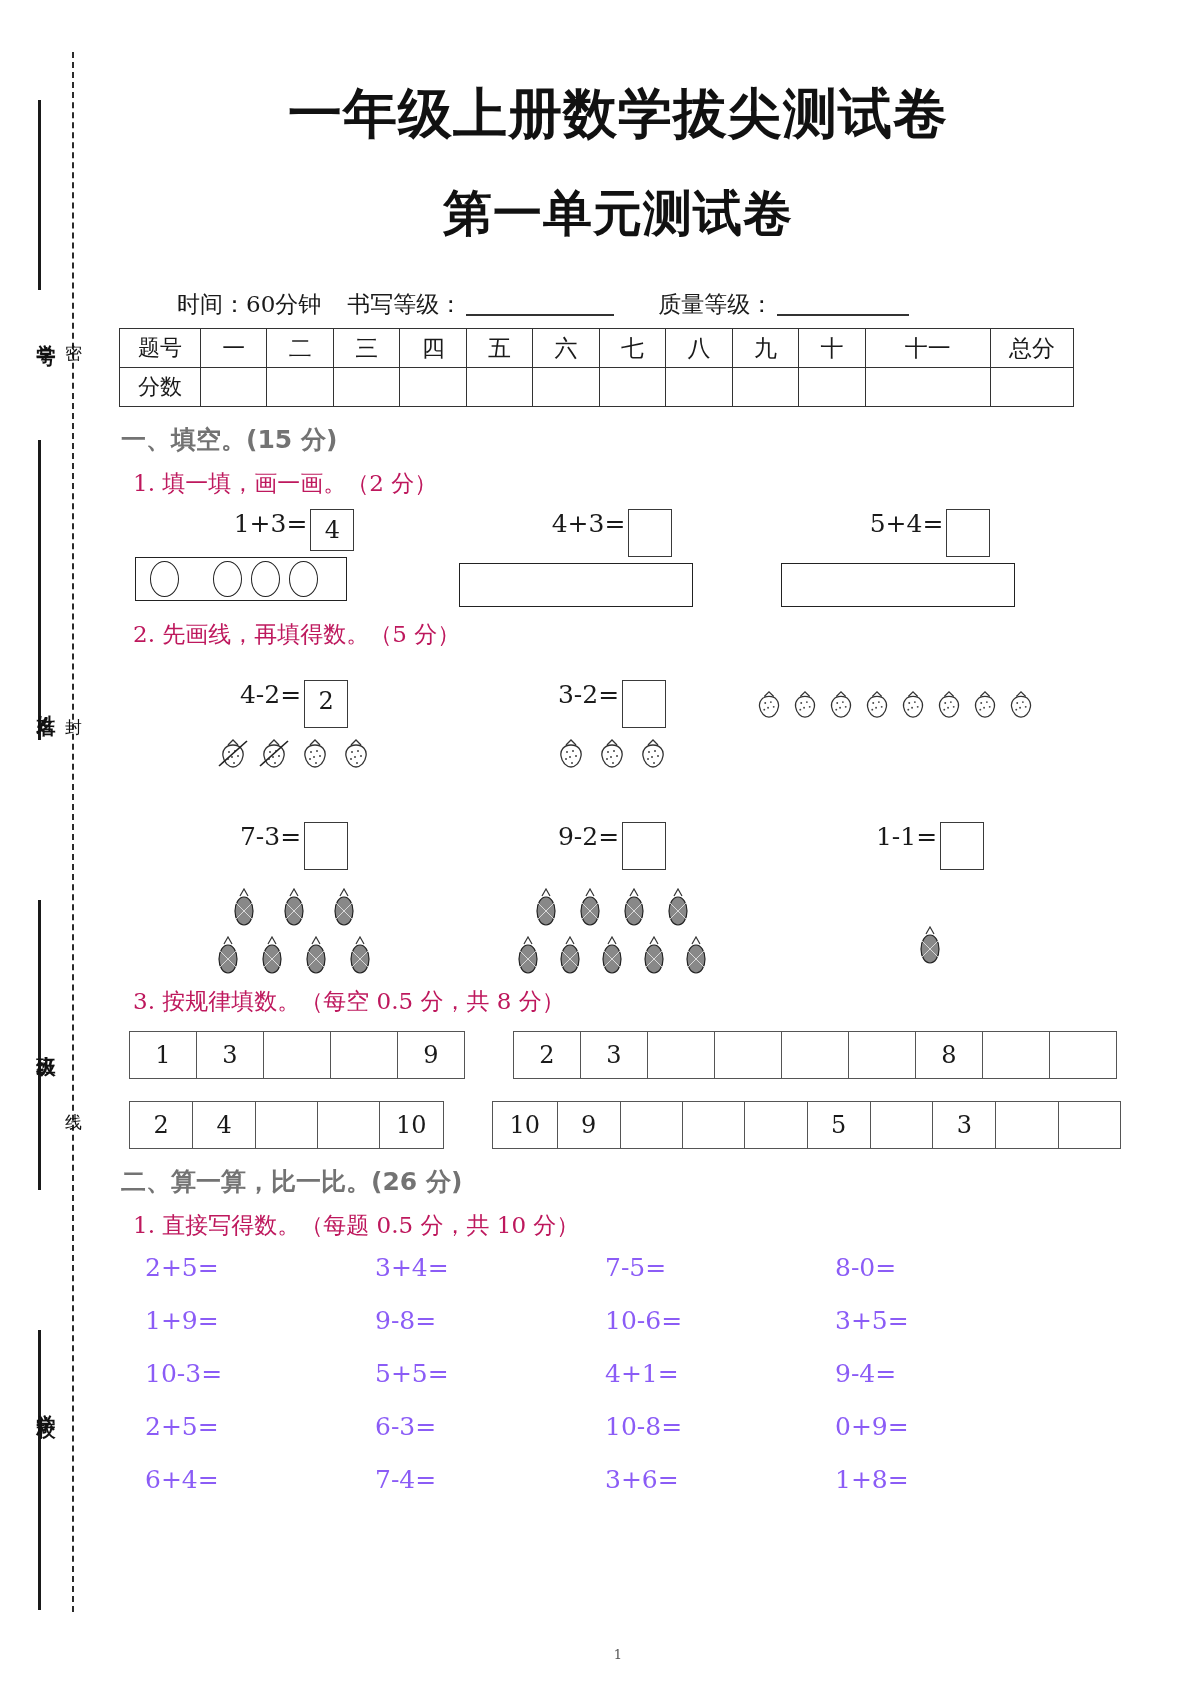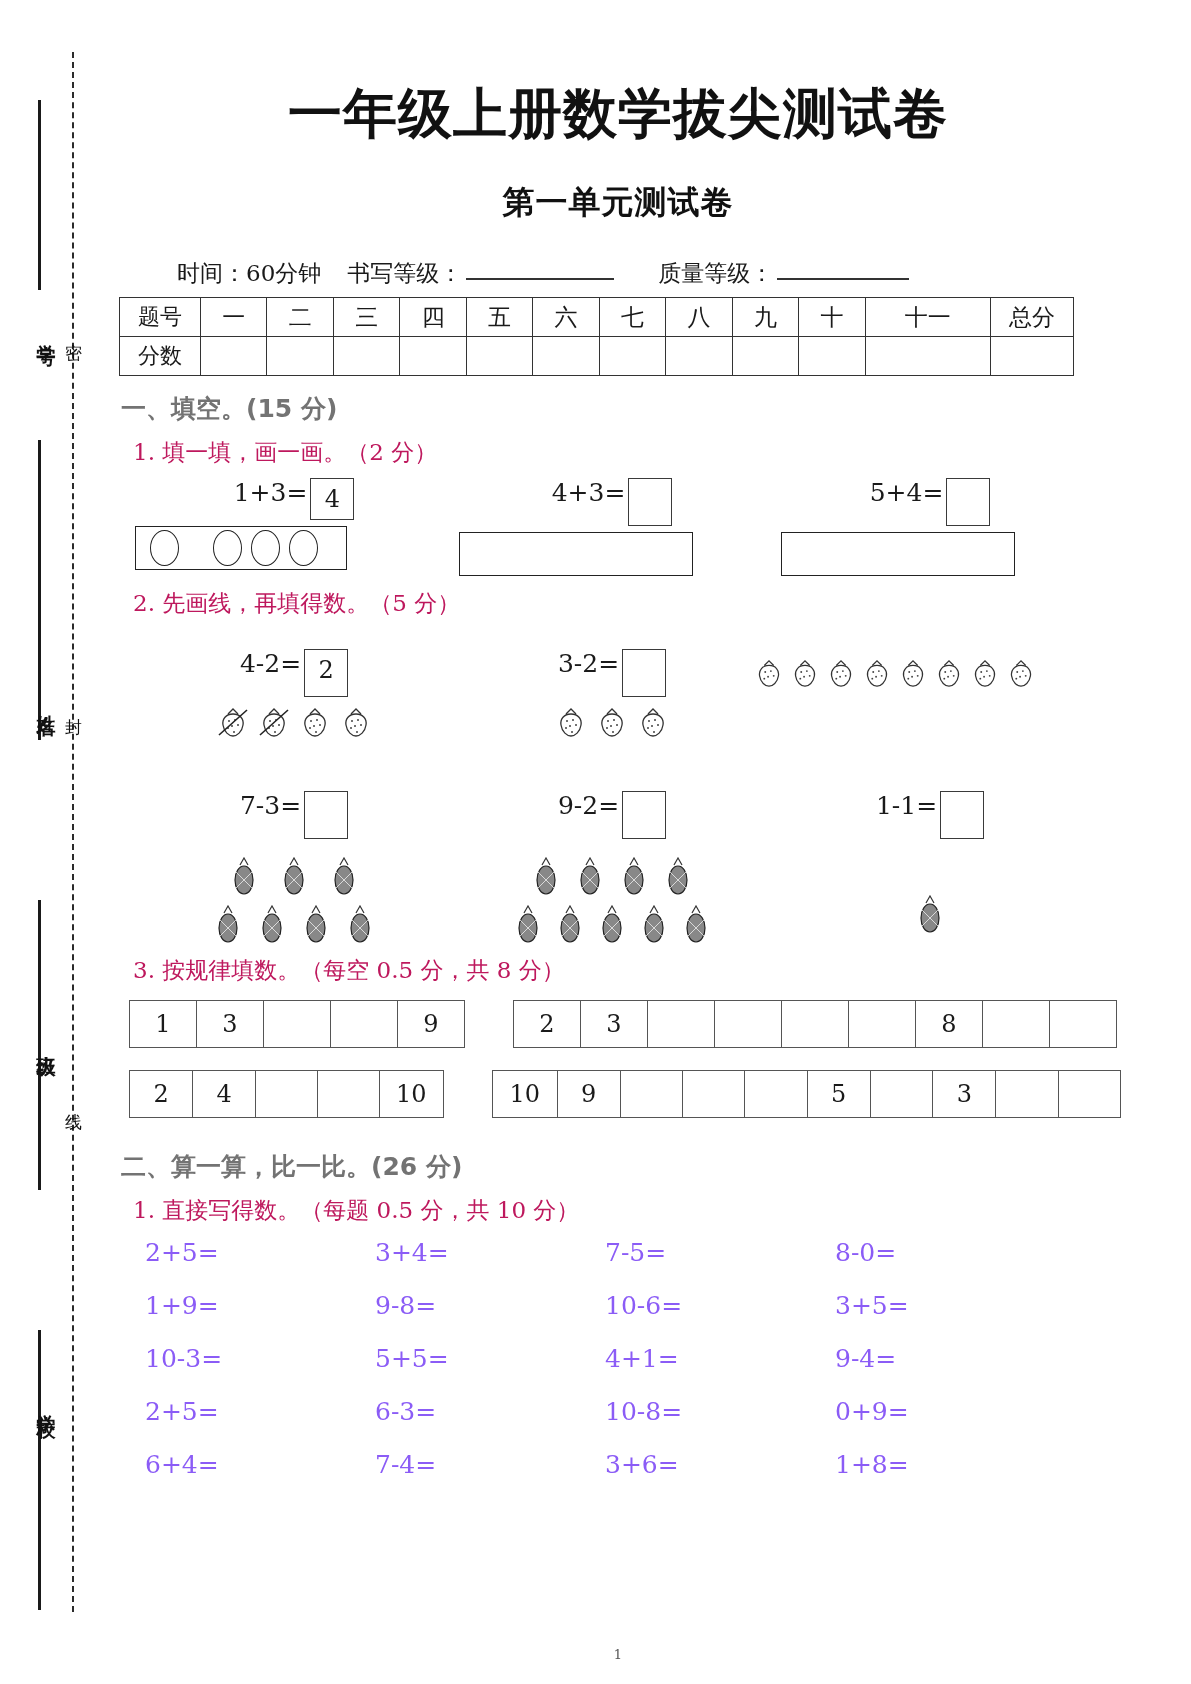--- a/index.html
+++ b/index.html
@@ -72,32 +72,32 @@
     font-weight: bold;
     font-size: 54px;
     letter-spacing: 1px;
     margin-top: 78px;
     color: #111;
   }
   .title-sub {
     text-align: center;
     font-family: "DejaVu Sans", "Liberation Sans", sans-serif;
     font-weight: bold;
-    font-size: 32px;
+    font-size: 49px;
     letter-spacing: 1px;
     margin-top: 30px;
     color: #111;
   }
 
   .meta-row {
-    margin-top: 33px;
+    margin-top: 42px;
     padding-left: 62px;
     font-size: 23px;
     display: flex;
-    align-items: flex-start;
+    align-items: center;
     white-space: nowrap;
   }
   .meta-gap-a { display:inline-block; width: 26px; }
   .meta-gap-b { display:inline-block; width: 44px; }
   .meta-blank {
     display: inline-block;
     width: 148px;
     border-bottom: 2px solid #333;
     height: 20px;
     margin-left: 4px;
@@ -673,21 +673,21 @@
         <td>5</td>
         <td></td>
         <td>3</td>
         <td></td>
         <td></td>
       </tr>
     </tbody>
       </table>
   </div>
 
-  <div class="sec-head" style="margin-top:32px;">二、算一算，比一比。(26 分)</div>
+  <div class="sec-head" style="margin-top:16px;">二、算一算，比一比。(26 分)</div>
   <div class="q-line">1. 直接写得数。（每题 0.5 分，共 10 分）</div>
 
   <div class="calc-grid">
     <div class="calc-item">2+5=</div>
     <div class="calc-item">3+4=</div>
     <div class="calc-item">7-5=</div>
     <div class="calc-item">8-0=</div>
     <div class="calc-item">1+9=</div>
     <div class="calc-item">9-8=</div>
     <div class="calc-item">10-6=</div>

